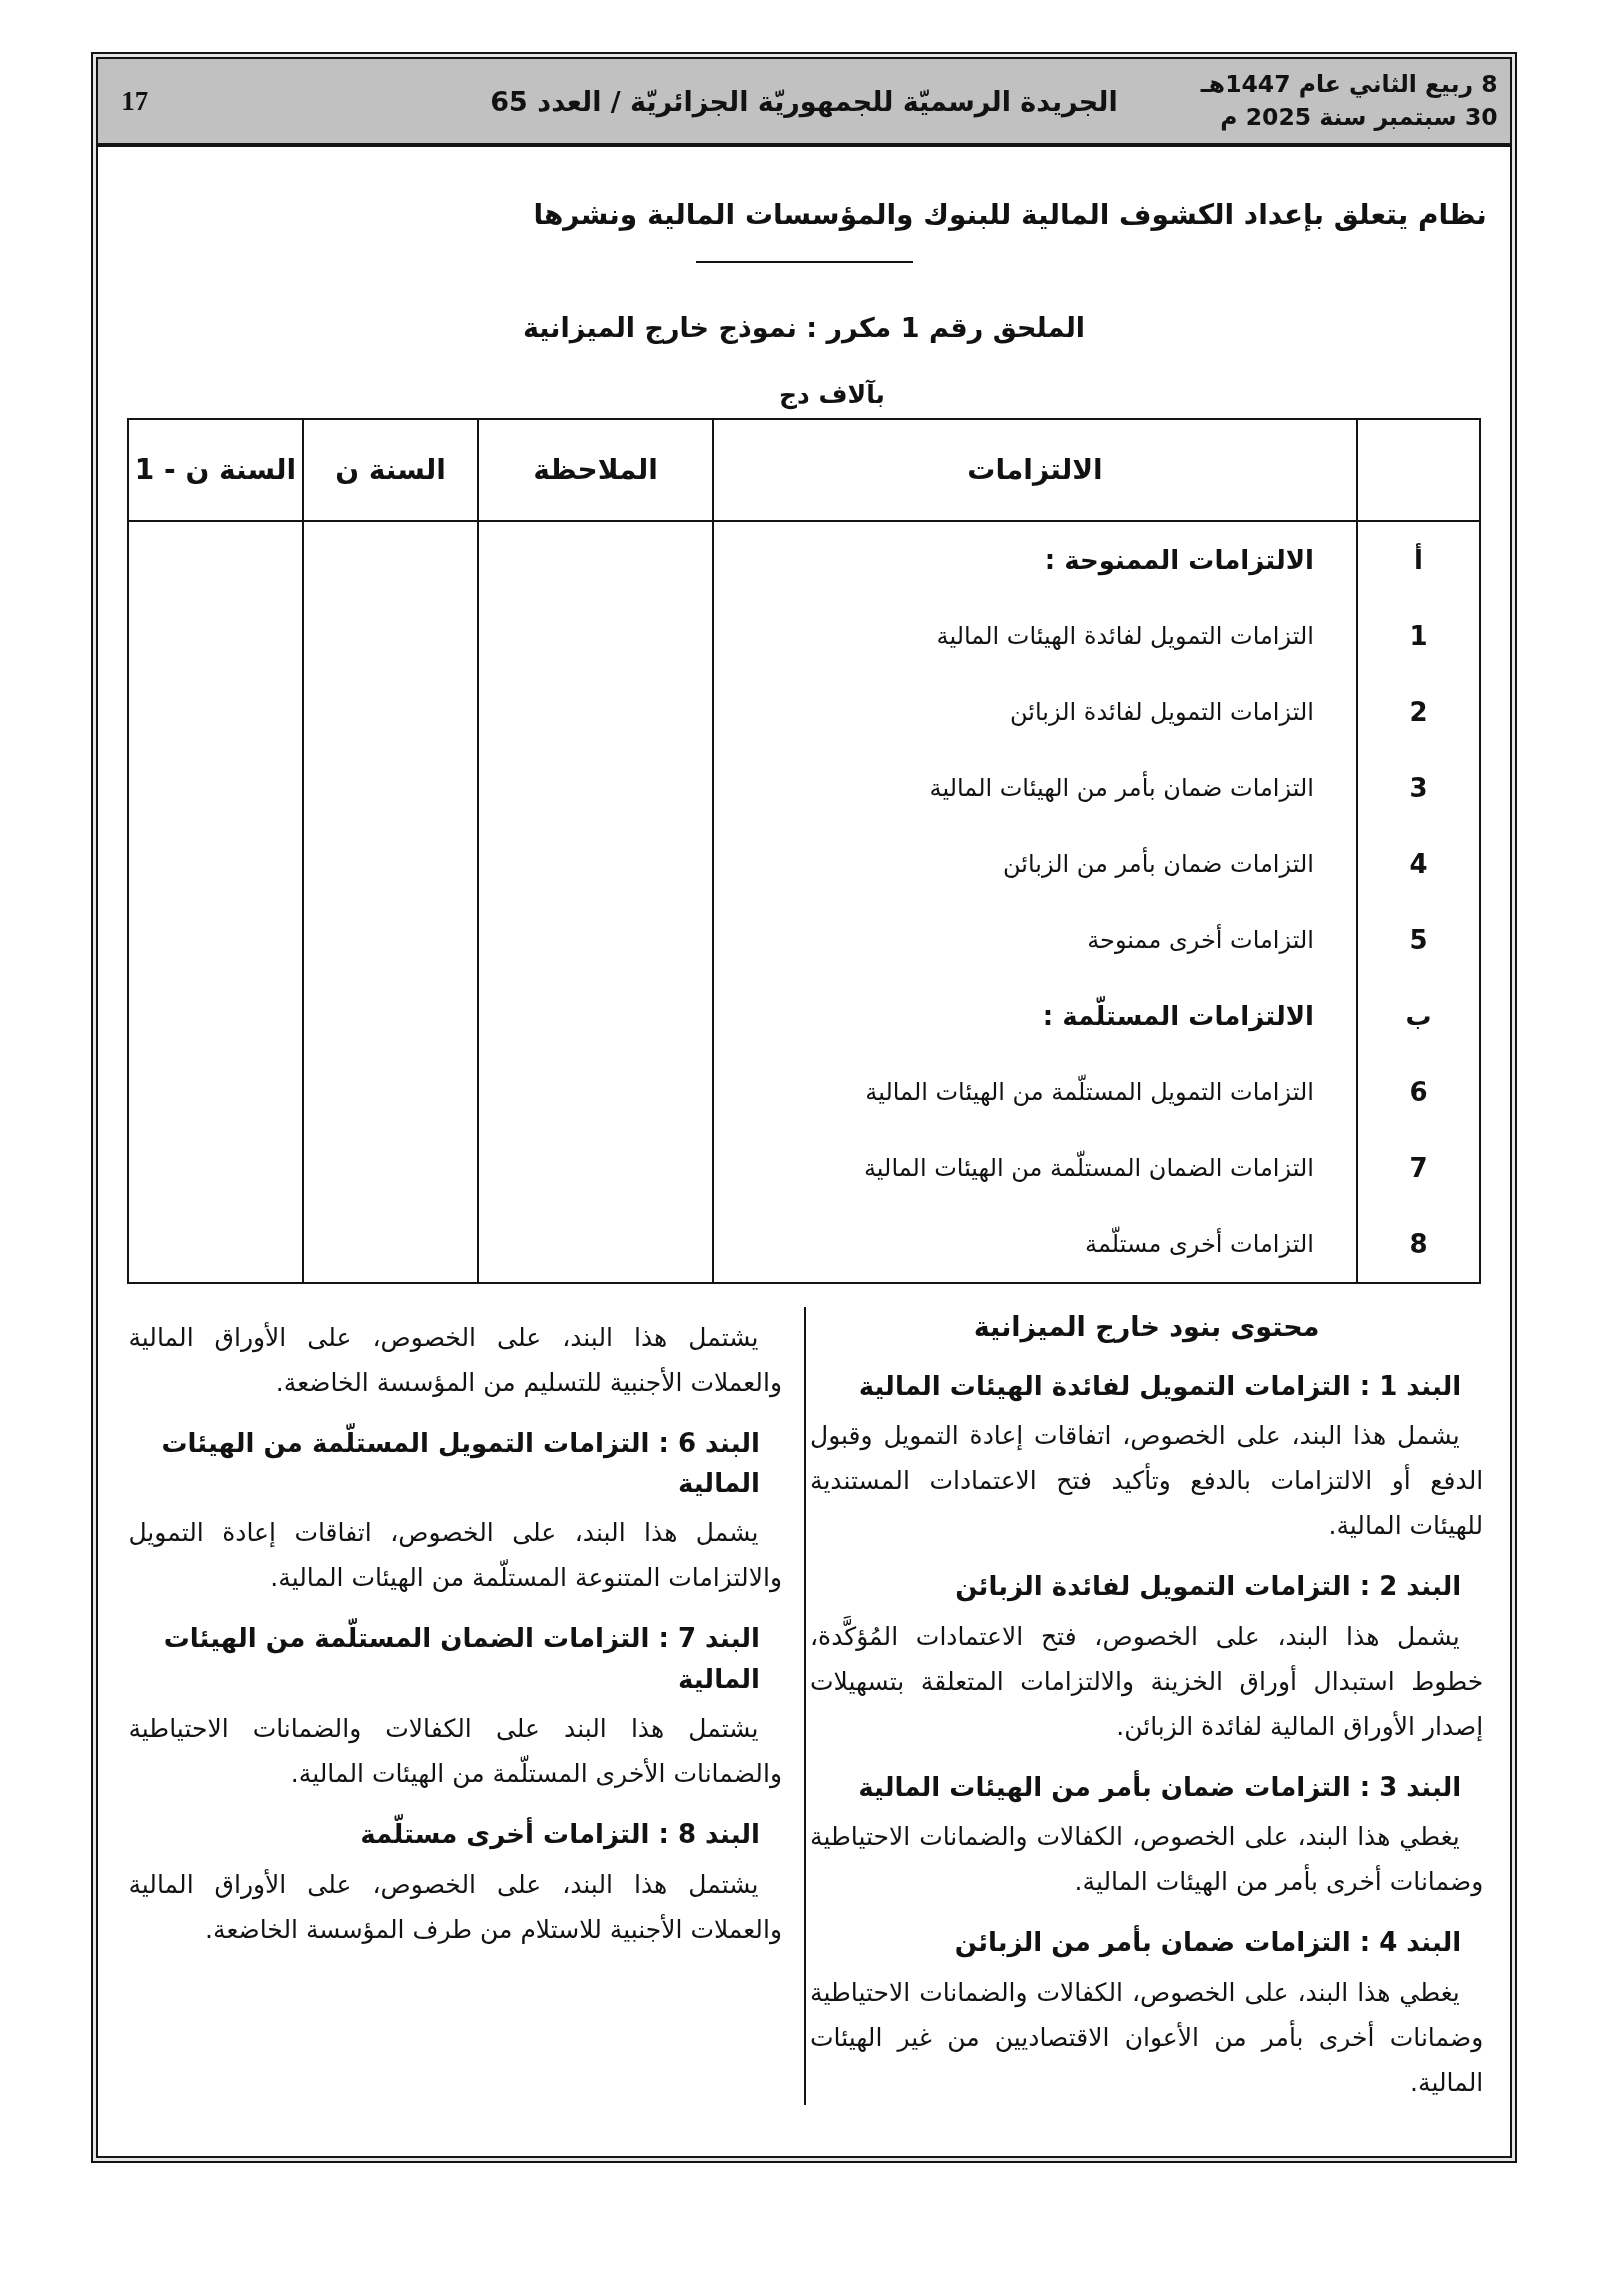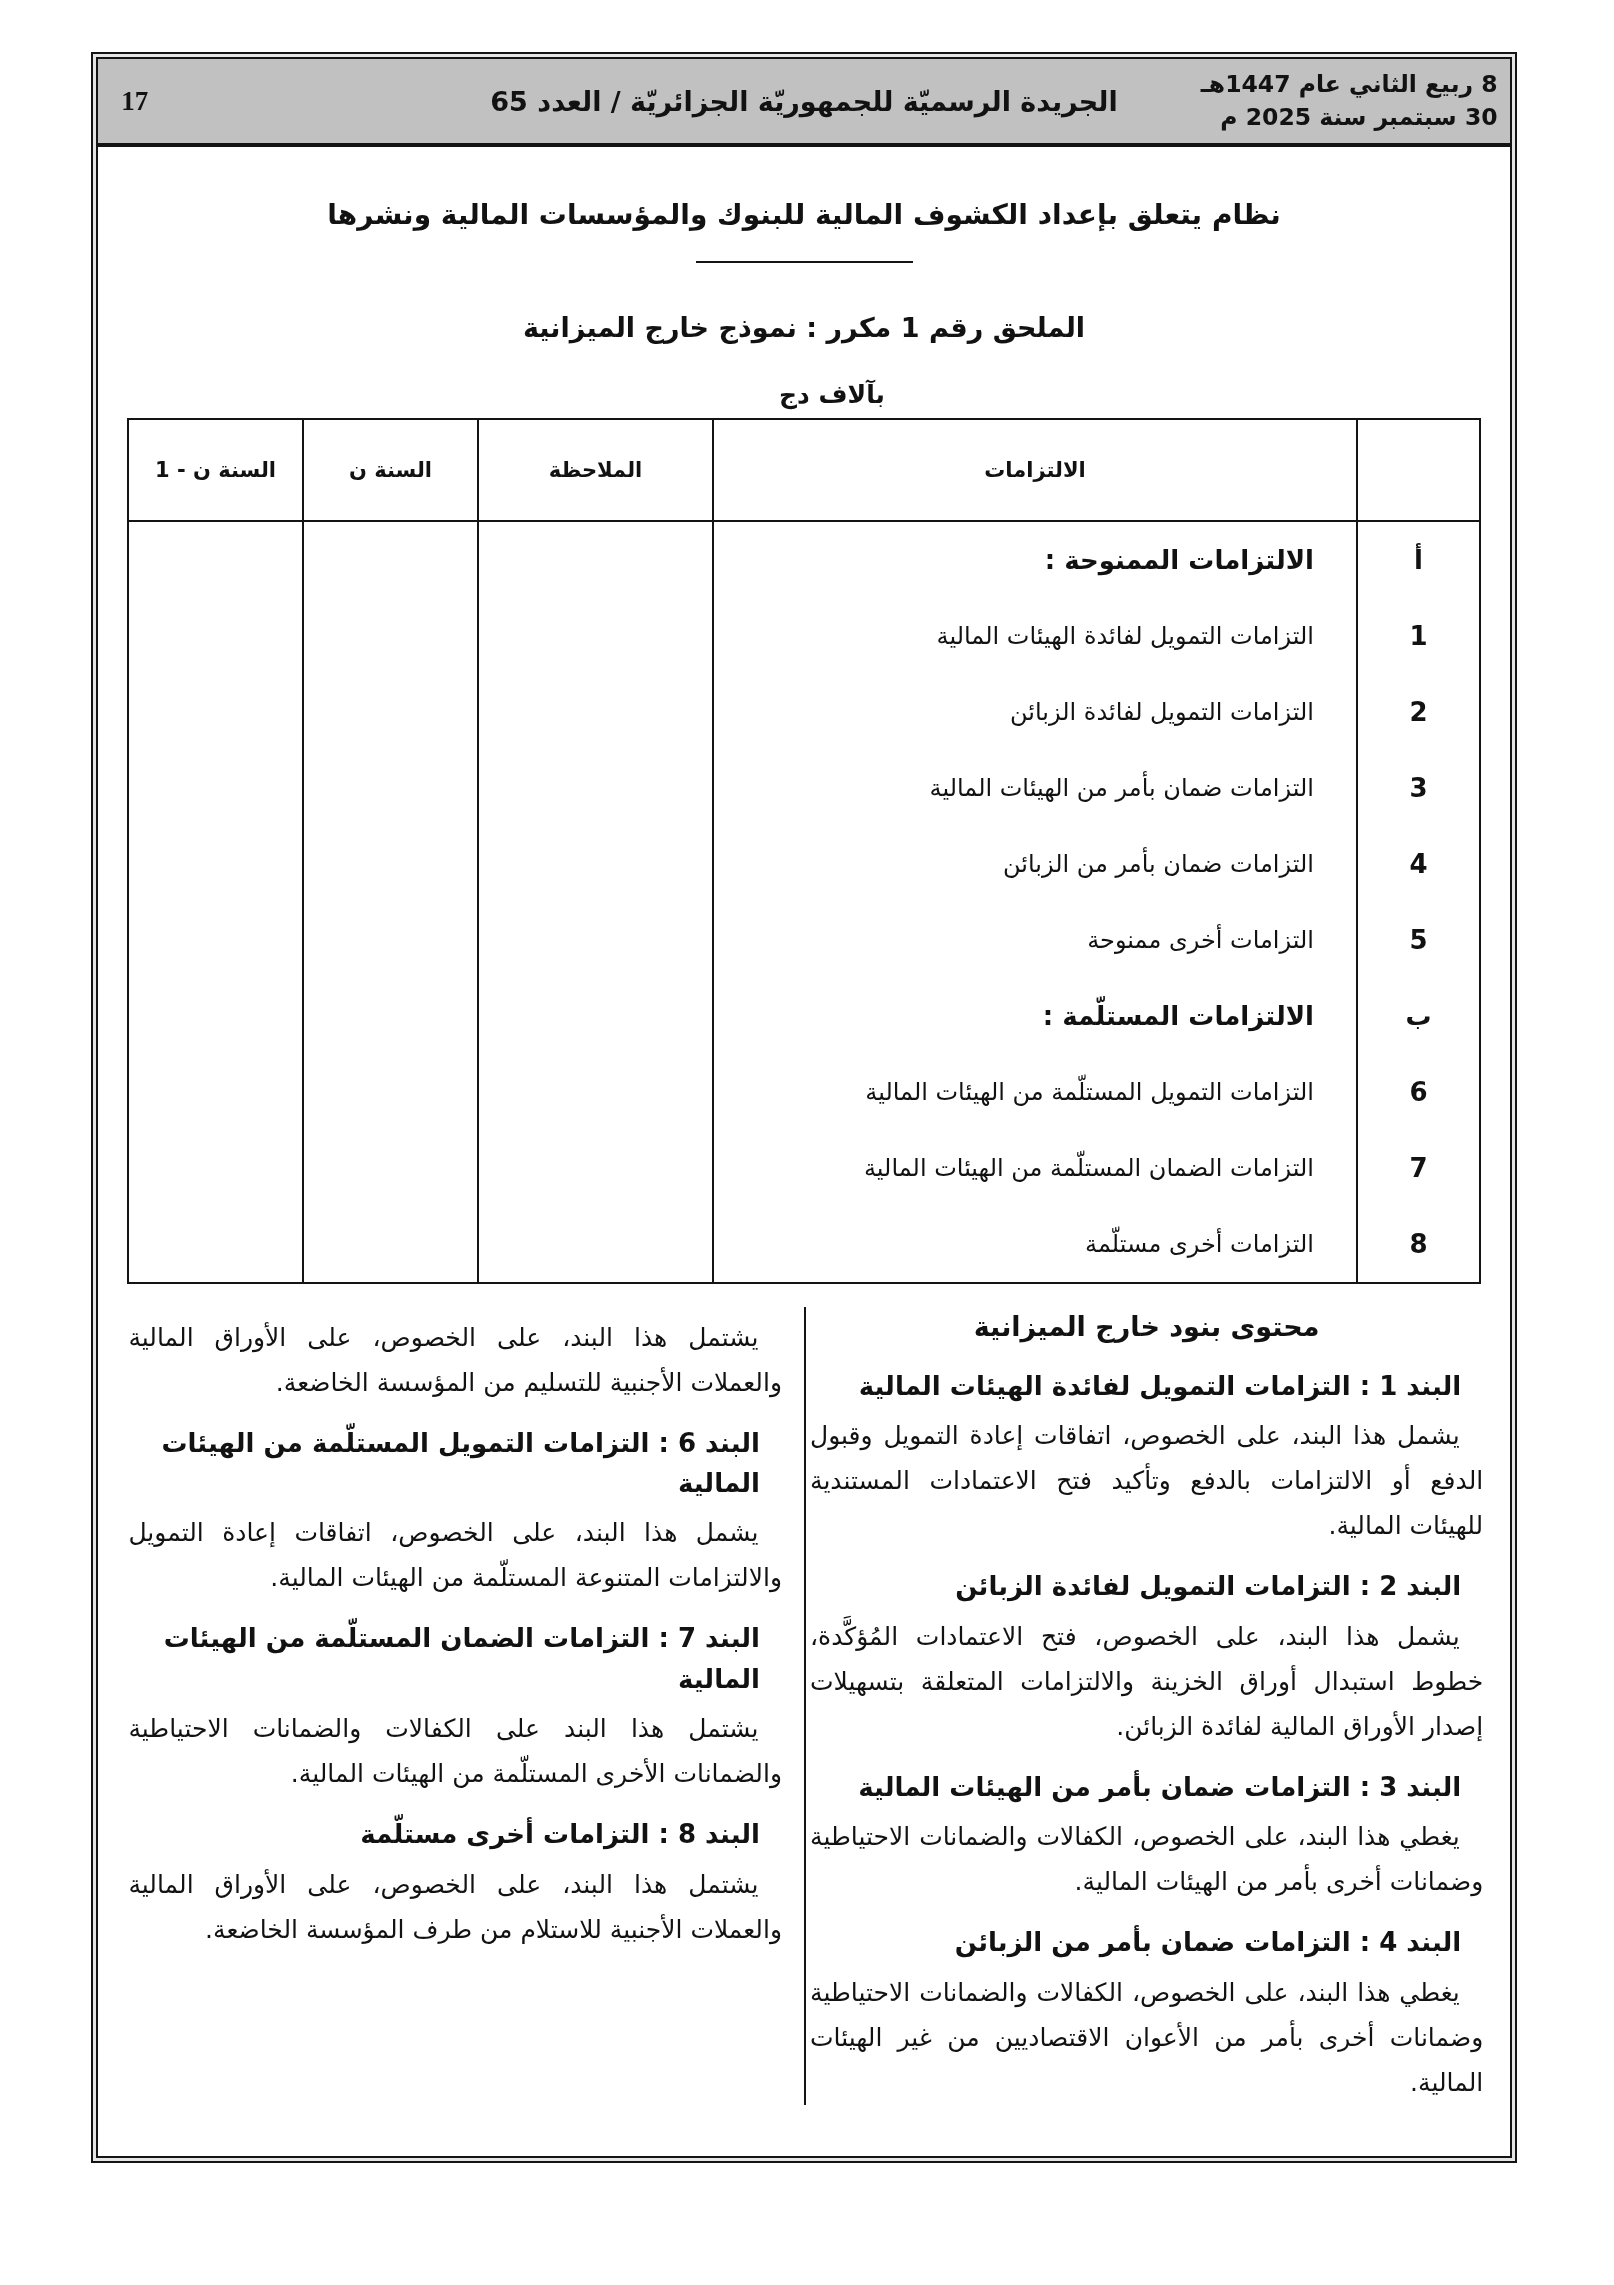--- a/index.html
+++ b/index.html
@@ -27,38 +27,38 @@
     position:absolute;left:50%;top:50%;transform:translate(-50%,-50%);
     font-weight:bold;font-size:27px;white-space:nowrap;direction:rtl;
   }
   .band .band-dates{
     position:absolute;right:12.7px;top:50%;transform:translateY(-50%);
     text-align:right;font-weight:bold;font-size:23.5px;line-height:1.4;direction:rtl;white-space:nowrap;
   }
   
   .main{direction:rtl;padding:0 23.5px;}
   .doc-title{
-    margin:47px 0 0;text-align:center;font-weight:bold;font-size:28px;line-height:1.5;
+    margin:47px 0 0;font-weight:bold;font-size:28px;line-height:1.5;
   }
   .sep{width:217px;height:2.7px;background:#141414;margin:25px auto 0;}
   .annex-title{
     margin:45px 0 0;text-align:center;font-weight:bold;font-size:27px;line-height:1.5;
   }
   .unit-note{
     margin:31px 0 0;text-align:center;padding-left:56px;font-weight:bold;font-size:25px;
   }
   
   table.xtab{
     width:1351px;margin:9px auto 0;border-collapse:collapse;table-layout:fixed;direction:rtl;
   }
   table.xtab th,table.xtab td{
     border:2.7px solid #141414;padding:0;box-sizing:border-box;
   }
   table.xtab th{
-    height:102px;font-weight:bold;font-size:21px;text-align:center;vertical-align:middle;
+    height:102px;font-weight:bold;font-size:28px;text-align:center;vertical-align:middle;
   }
   table.xtab td{vertical-align:top;height:760px;}
   .t-item{
     height:76px;display:flex;align-items:center;font-size:24px;white-space:nowrap;
   }
   .commit-cell .t-item{justify-content:flex-start;padding-right:42px;}
   .commit-cell .t-item.group{font-weight:bold;font-size:26px;}
   .num-cell .t-item{justify-content:center;font-weight:bold;font-size:26px;}
   
   .bottom{

